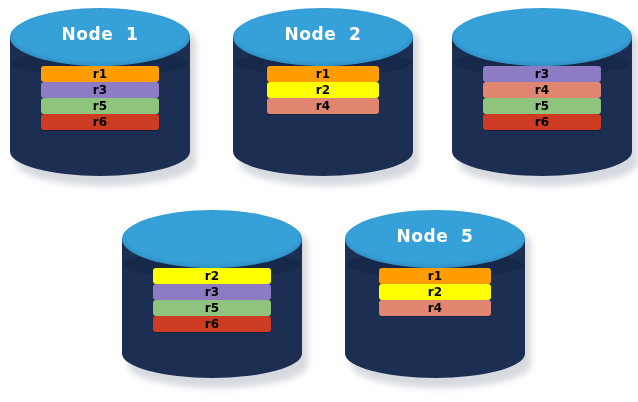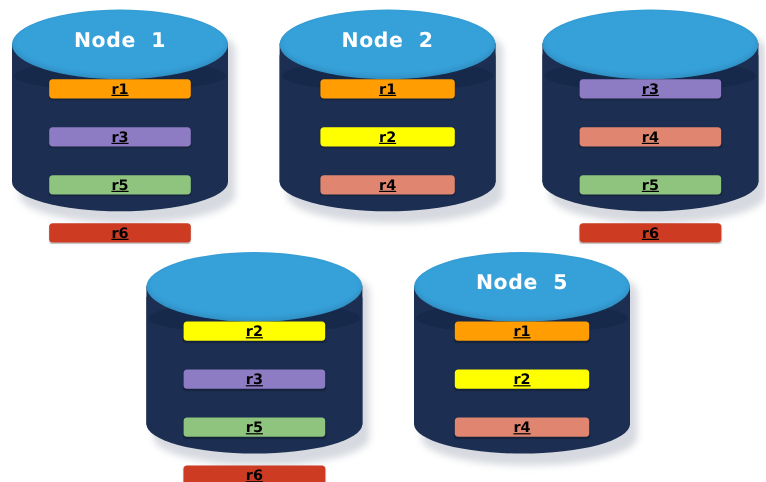--- a/index.html
+++ b/index.html
@@ -90,31 +90,30 @@
     top: 58px;
     width: 180px;
     z-index: 5;
     display: flex;
     flex-direction: column;
     align-items: center;
   }
   .replica {
     width: 118px;
     height: 16px;
-    margin-bottom: 24px;
+    margin-bottom: 0;
     border-radius: 3px;
     display: flex;
     align-items: center;
     justify-content: center;
     color: #000000;
     font-size: 12px;
     font-weight: bold;
     line-height: 1;
     box-shadow: 0 1px 1px rgba(0,0,0,0.25);
-    text-decoration: underline;
   }
   .narrow .replica {
     width: 112px;
   }
 </style>
 </head>
 <body>
 
 <div id="canvas">
     <div class="node" style="left: 10px; top: 8px;">

